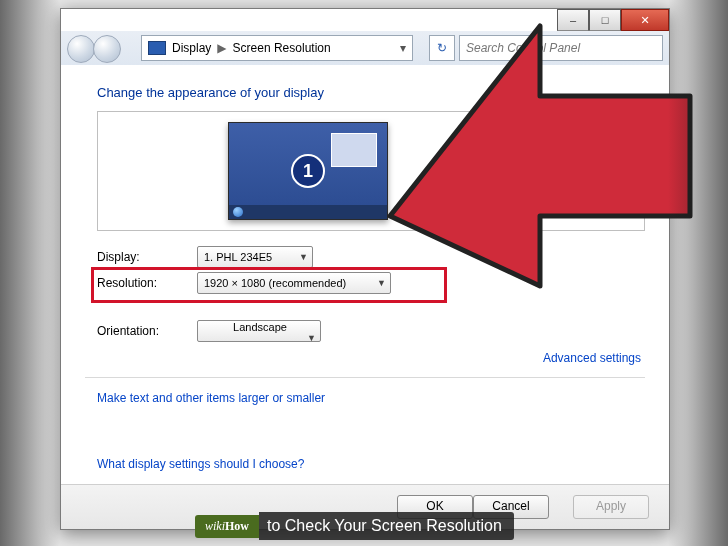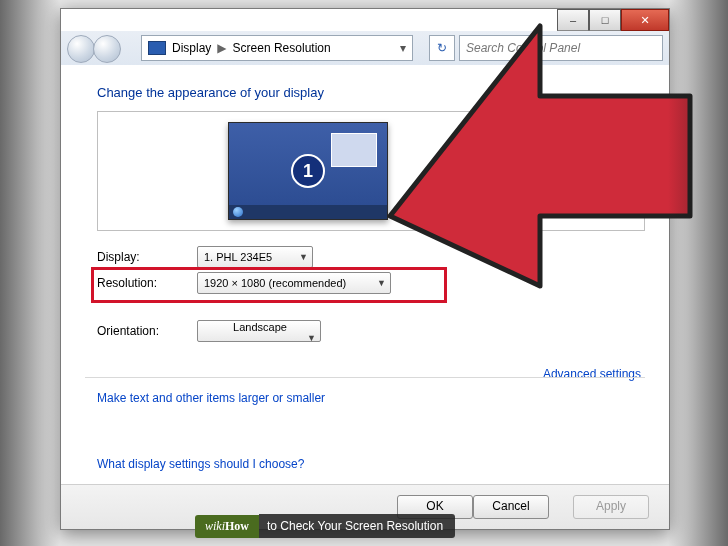--- a/index.html
+++ b/index.html
@@ -46,38 +46,38 @@
   .row label{width:100px;}
   .dd{height:20px;background:linear-gradient(#fff,#eaeaea);border:1px solid #8a8a8a;border-radius:2px;
       display:flex;align-items:center;padding:0 4px 0 6px;font-size:11px;}
   .dd .arr{margin-left:auto;color:#444;font-size:9px;}
   .r-display{top:180px;} .r-display .dd{width:104px;}
   .r-res{top:206px;} .r-res .dd{width:182px;}
   .r-orient{top:238px;margin-top:16px;} .r-orient .dd{width:112px;flex-direction:column;}
   
   .hl{position:absolute;left:30px;top:202px;width:350px;height:30px;border:3px solid #d2132a;pointer-events:none;}
   
-  .adv{position:absolute;right:28px;top:286px;color:#0645c8;margin-top:16px;}
+  .adv{position:absolute;right:28px;top:286px;color:#0645c8;}
   .divider{position:absolute;left:24px;right:24px;top:312px;border-top:1px solid #d9d9d9;}
   .lnk1{position:absolute;left:36px;top:326px;color:#0645c8;}
   .lnk2{position:absolute;left:36px;top:348px;color:#0645c8;margin-top:44px;}
   
   .footer{position:absolute;left:0;right:0;bottom:0;height:44px;border-top:1px solid #cfcfcf;
           background:linear-gradient(#f3f3f3,#e7e7e7);display:flex;align-items:center;justify-content:flex-end;padding-right:20px;}
   .btn{width:74px;height:22px;background:linear-gradient(#fdfdfd,#e3e3e3);border:1px solid #8a8a8a;border-radius:3px;text-align:center;line-height:20px;}
   .btn.disabled{color:#9a9a9a;border-color:#bcbcbc;background:linear-gradient(#f6f6f6,#ececec);margin-left:24px;}
   
   
   .bigarrow{position:absolute;left:380px;top:16px;width:320px;height:280px;pointer-events:none;}
   
   
   .caption{position:absolute;left:195px;bottom:6px;height:28px;display:flex;align-items:center;}
   .cap-pill{background:#4a6b1f;color:#fff;padding:4px 10px;border-radius:3px 0 0 3px;font-family:Georgia,serif;font-style:italic;}
   .cap-pill b{font-style:normal;}
-  .cap-text{background:rgba(30,30,30,.85);color:#fff;padding:5px 12px 5px 8px;border-radius:0 3px 3px 0;font-size:12px;}
+  .cap-text{background:rgba(30,30,30,.85);color:#fff;padding:5px 12px 5px 8px;border-radius:0 3px 3px 0;font-size:16px;}
   
   .stage::before,.stage::after{content:"";position:absolute;top:0;bottom:0;width:60px;background:linear-gradient(90deg,rgba(20,20,20,.6),transparent);}
   .stage::after{right:0;left:auto;transform:scaleX(-1);}
 </style>
 </head>
 <body>
 
 <div class="stage">
   <div class="window">
 

